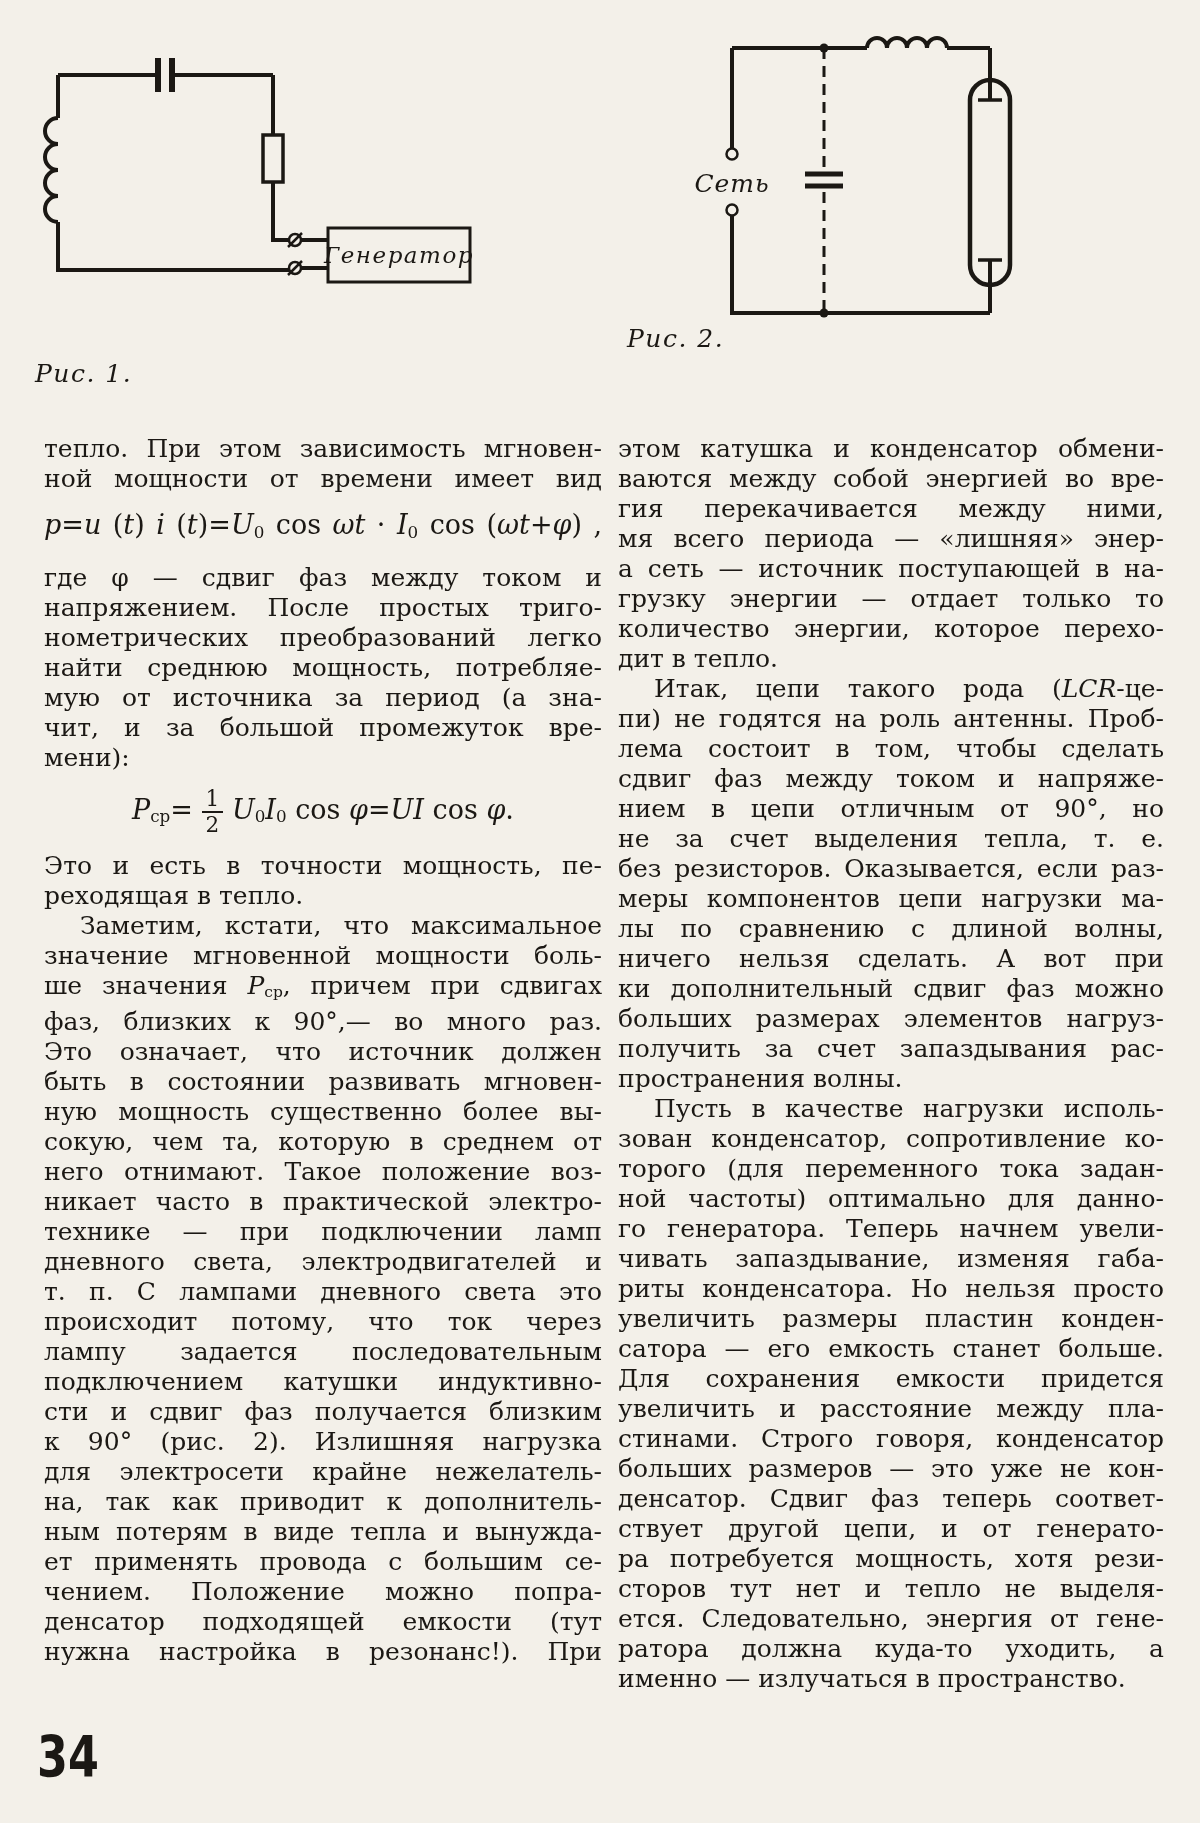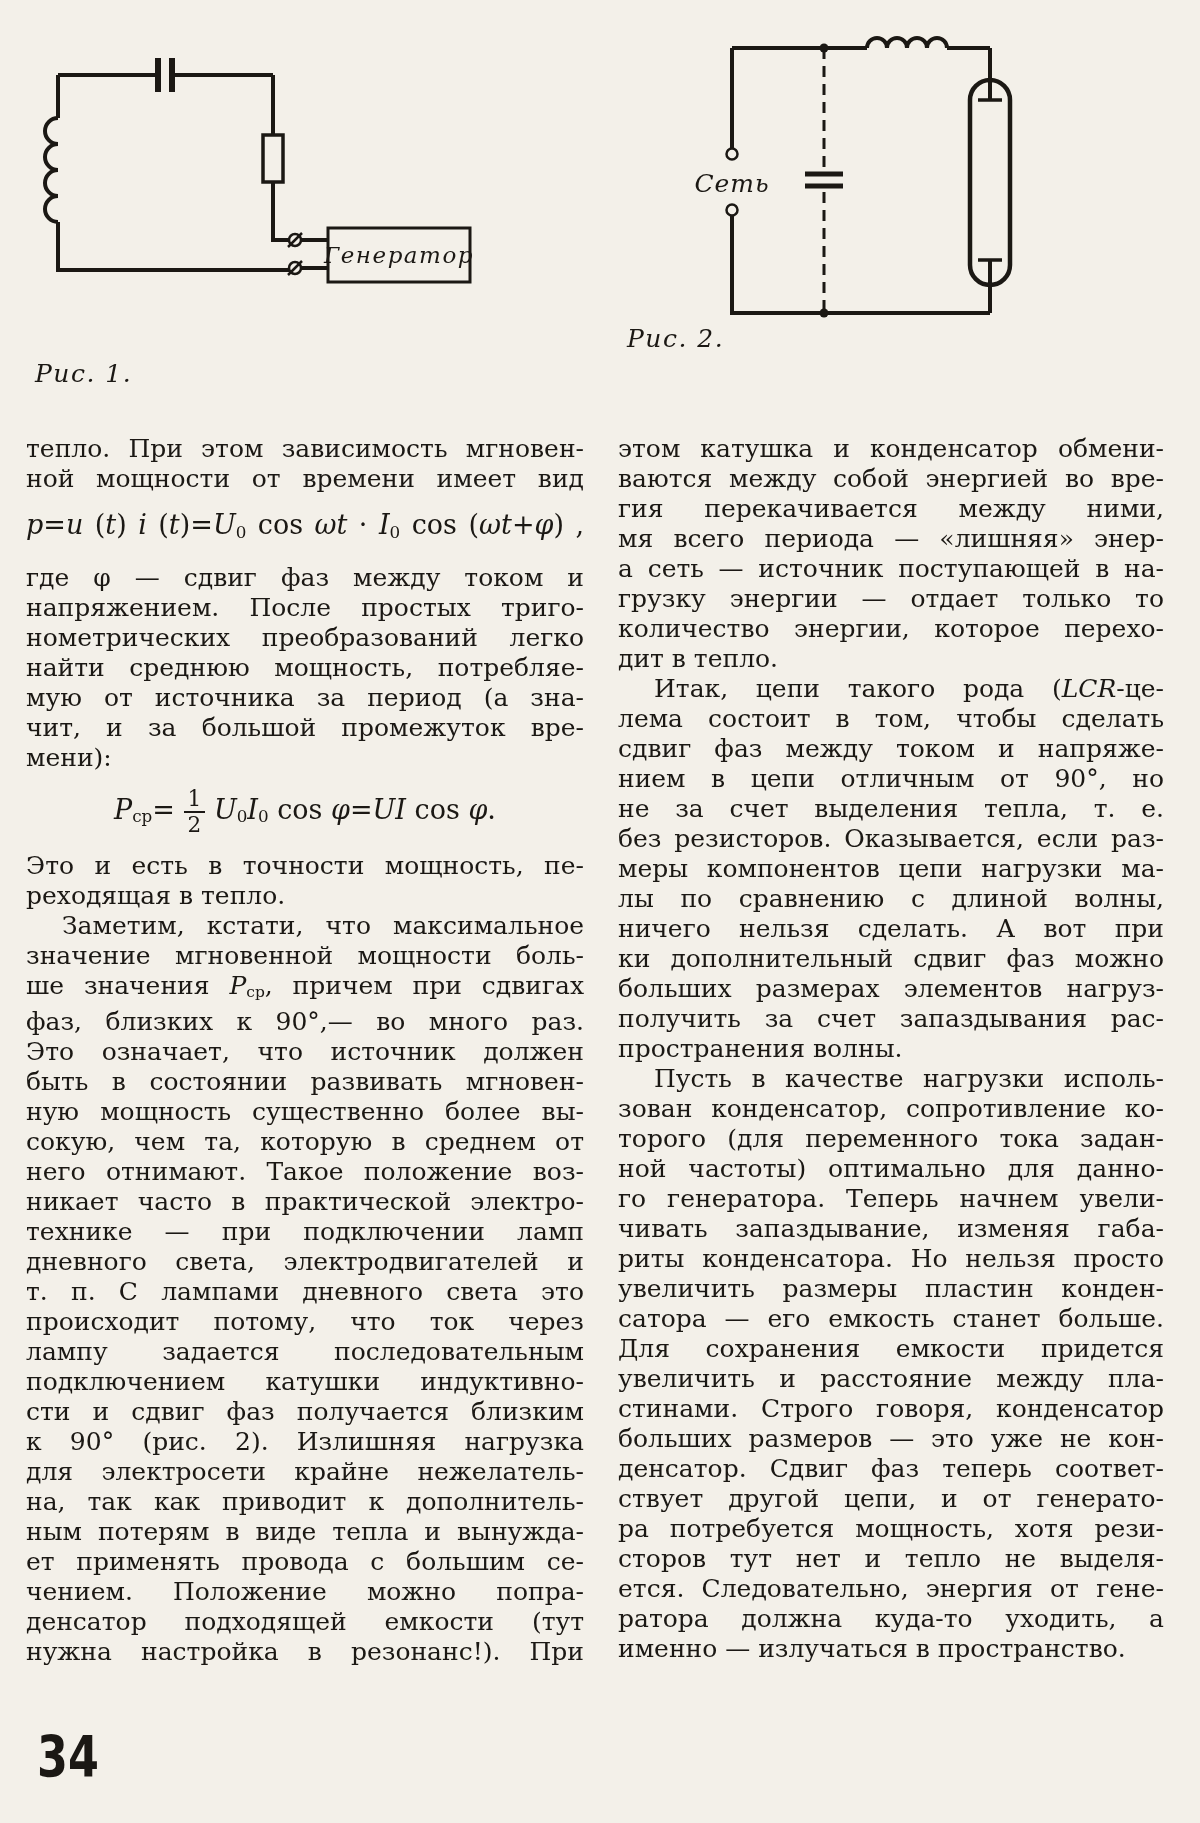--- a/index.html
+++ b/index.html
@@ -13,21 +13,21 @@
   .caption{
     position:absolute;top:324px;
     font-style:italic;font-size:25px;letter-spacing:1.5px;
   }
   #cap1{left:35px;margin-top:35px;}
   #cap2{left:627px;}
   .col{
     position:absolute;top:434px;
     font-size:25px;line-height:30px;
   }
-  #col-left{left:26px;width:558px;}
+  #col-left{left:44px;width:558px;}
   #col-right{left:618px;width:546px;}
   .tline{text-align:justify;text-align-last:justify;}
   .tline.end{text-align-last:left;}
   .tline.indent{text-indent:36px;}
   .tline.formula{
     font-size:27px;margin:15px 0;
     text-align:center;text-align-last:center;
   }
   .tline.formula.stretch{text-align-last:justify;margin:16px 0;}
   .it{font-style:italic;}
@@ -136,20 +136,21 @@
 <div class="col" id="col-right">
     <div class="tline"><span>этом катушка и конденсатор обмени-</span></div>
     <div class="tline"><span>ваются между собой энергией во вре-</span></div>
     <div class="tline"><span>гия перекачивается между ними,</span></div>
     <div class="tline"><span>мя всего периода — «лишняя» энер-</span></div>
     <div class="tline"><span>а сеть — источник поступающей в на-</span></div>
     <div class="tline"><span>грузку энергии — отдает только то</span></div>
     <div class="tline"><span>количество энергии, которое перехо-</span></div>
     <div class="tline end"><span>дит в тепло.</span></div>
     <div class="tline indent"><span>Итак, цепи такого рода (</span><span class="it">LCR</span><span>-це-</span></div>
+    <div class="tline"><span>пи) не годятся на роль антенны. Проб-</span></div>
     <div class="tline"><span>лема состоит в том, чтобы сделать</span></div>
     <div class="tline"><span>сдвиг фаз между током и напряже-</span></div>
     <div class="tline"><span>нием в цепи отличным от 90°, но</span></div>
     <div class="tline"><span>не за счет выделения тепла, т. е.</span></div>
     <div class="tline"><span>без резисторов. Оказывается, если раз-</span></div>
     <div class="tline"><span>меры компонентов цепи нагрузки ма-</span></div>
     <div class="tline"><span>лы по сравнению с длиной волны,</span></div>
     <div class="tline"><span>ничего нельзя сделать. А вот при</span></div>
     <div class="tline"><span>ки дополнительный сдвиг фаз можно</span></div>
     <div class="tline"><span>больших размерах элементов нагруз-</span></div>

